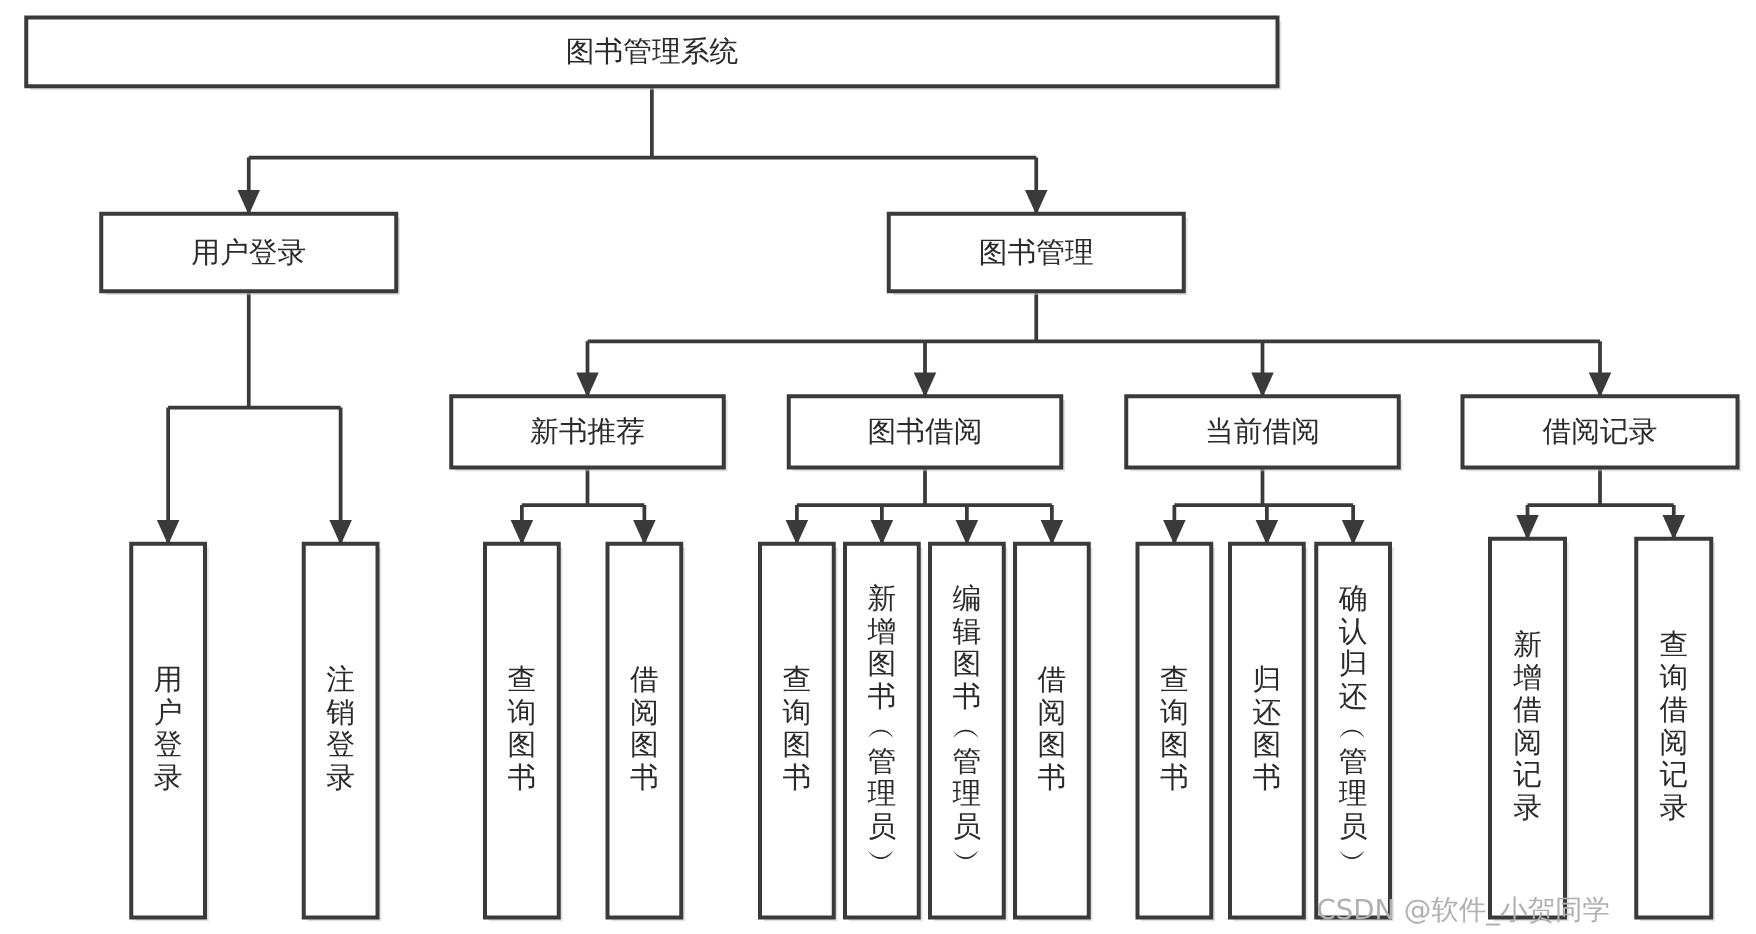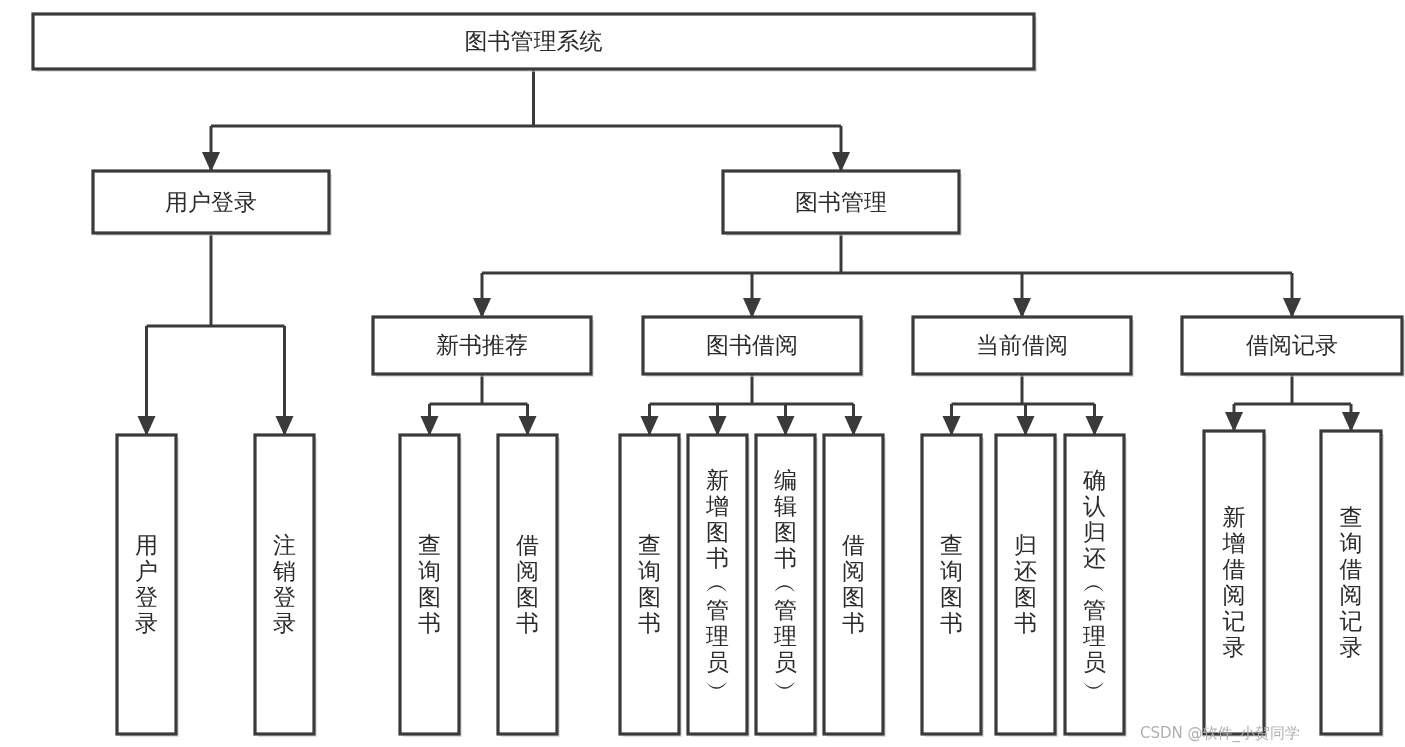--- a/index.html
+++ b/index.html
@@ -9,21 +9,21 @@
   }
   body {
     width: 1405px;
     height: 747px;
     font-family: "DejaVu Sans", "Liberation Sans", sans-serif;
     overflow: hidden;
     position: relative;
   }
   #chart-root {
     position: absolute;
-    left: 12px;
+    left: 0;
     top: 0;
     width: 1296px;
     height: 747px;
   }
   svg.flow {
     display: block;
     width: 1405px;
     height: 747px;
   }
   .node-box {
@@ -55,21 +55,21 @@
   }
   .label-v {
     font-size: 23px;
     letter-spacing: 0px;
   }
   .watermark {
     position: absolute;
     right: 8px;
     bottom: 4px;
     font-family: "DejaVu Sans", "Liberation Sans", sans-serif;
-    font-size: 15px;
+    font-size: 22px;
     color: #b0b0b0;
     white-space: nowrap;
     user-select: none;
   }
 </style>
 </head>
 <body>
 
 <div id="chart-root">
   <svg class="flow" viewBox="0 0 1405 747" xmlns="http://www.w3.org/2000/svg">

